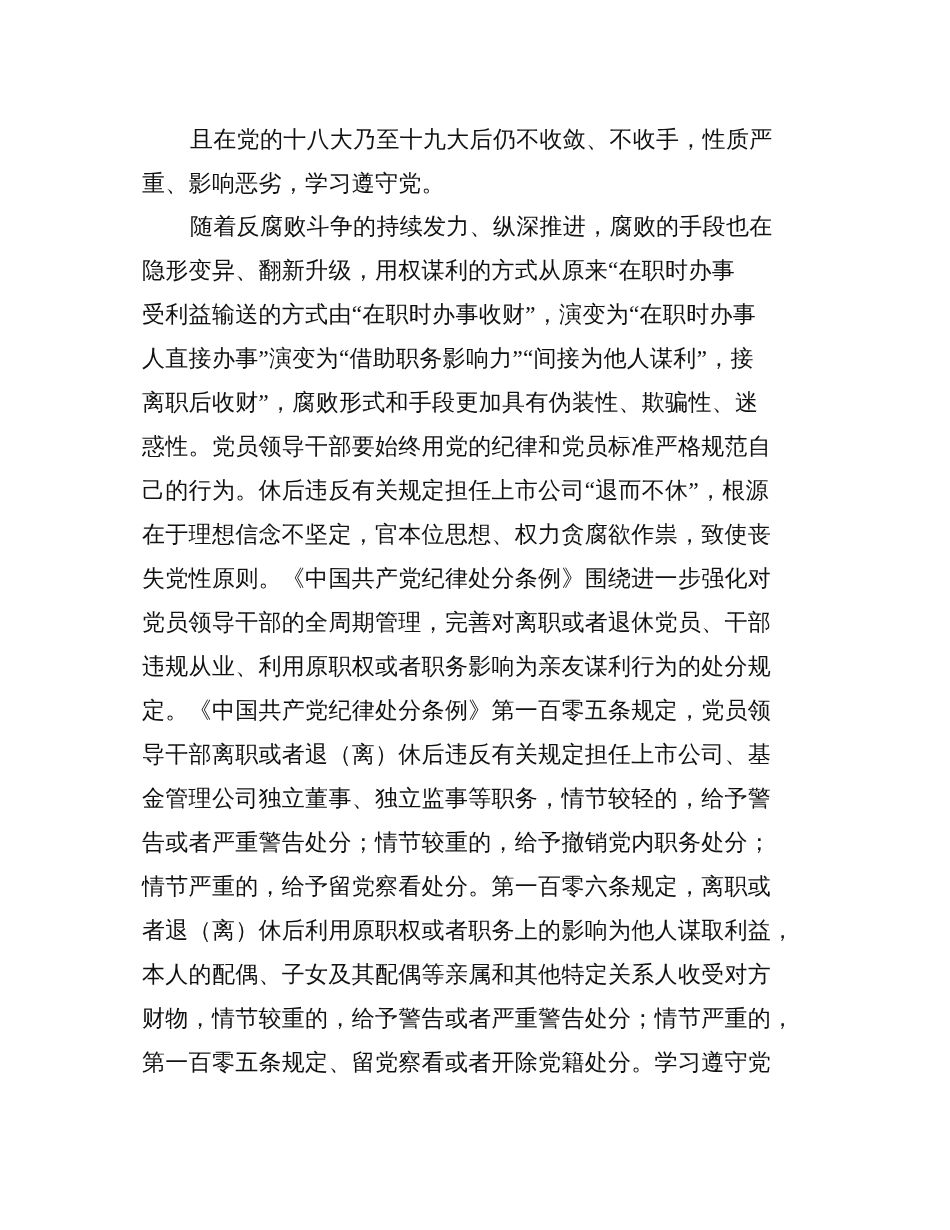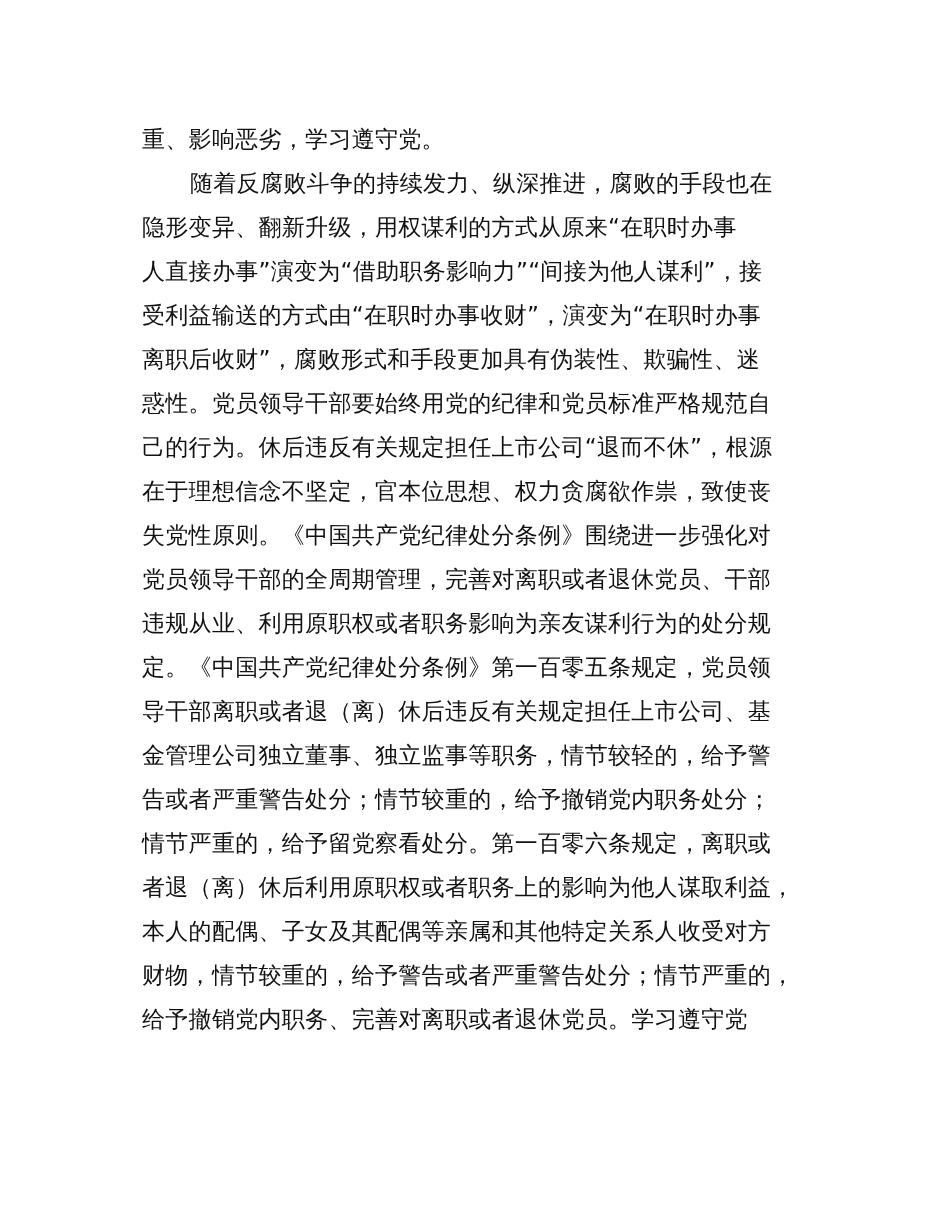--- a/index.html
+++ b/index.html
@@ -14,44 +14,45 @@
     color: #111111;
   }
   .line {
     height: 44px;
     line-height: 44px;
     white-space: nowrap;
     letter-spacing: 0.3px;
   }
   .indent { padding-left: 48px; }
   .para { margin-bottom: 0; }
-  .para + .para { margin-top: 0; }
+  .para + .para { margin-top: 0; font-family: Liberation Serif, serif; }
 </style>
 </head>
 <body>
 
 <div class="page">
   <div class="para">
+    <div class="line indent">且在党的十八大乃至十九大后仍不收敛、不收手，性质严</div>
     <div class="line">重、影响恶劣，学习遵守党。</div>
   </div>
   <div class="para" style="margin-top:0px;">
     <div class="line indent">随着反腐败斗争的持续发力、纵深推进，腐败的手段也在</div>
     <div class="line">隐形变异、翻新升级，用权谋利的方式从原来“在职时办事</div>
+    <div class="line">受利益输送的方式由“在职时办事收财”，演变为“在职时办事</div>
     <div class="line">人直接办事”演变为“借助职务影响力”“间接为他人谋利”，接</div>
-    <div class="line">受利益输送的方式由“在职时办事收财”，演变为“在职时办事</div>
     <div class="line">离职后收财”，腐败形式和手段更加具有伪装性、欺骗性、迷</div>
     <div class="line">惑性。党员领导干部要始终用党的纪律和党员标准严格规范自</div>
     <div class="line">己的行为。休后违反有关规定担任上市公司“退而不休”，根源</div>
     <div class="line">在于理想信念不坚定，官本位思想、权力贪腐欲作祟，致使丧</div>
     <div class="line">失党性原则。《中国共产党纪律处分条例》围绕进一步强化对</div>
     <div class="line">党员领导干部的全周期管理，完善对离职或者退休党员、干部</div>
     <div class="line">违规从业、利用原职权或者职务影响为亲友谋利行为的处分规</div>
     <div class="line">定。《中国共产党纪律处分条例》第一百零五条规定，党员领</div>
     <div class="line">导干部离职或者退（离）休后违反有关规定担任上市公司、基</div>
     <div class="line">金管理公司独立董事、独立监事等职务，情节较轻的，给予警</div>
     <div class="line">告或者严重警告处分；情节较重的，给予撤销党内职务处分；</div>
     <div class="line">情节严重的，给予留党察看处分。第一百零六条规定，离职或</div>
     <div class="line">者退（离）休后利用原职权或者职务上的影响为他人谋取利益，</div>
     <div class="line">本人的配偶、子女及其配偶等亲属和其他特定关系人收受对方</div>
     <div class="line">财物，情节较重的，给予警告或者严重警告处分；情节严重的，</div>
-    <div class="line">给予撤销党内职务、完善对离职或者退休党员。学习遵守党</div>
+    <div class="line">第一百零五条规定、留党察看或者开除党籍处分。学习遵守党</div>
   </div>
 </div>
 
 </body></html>

